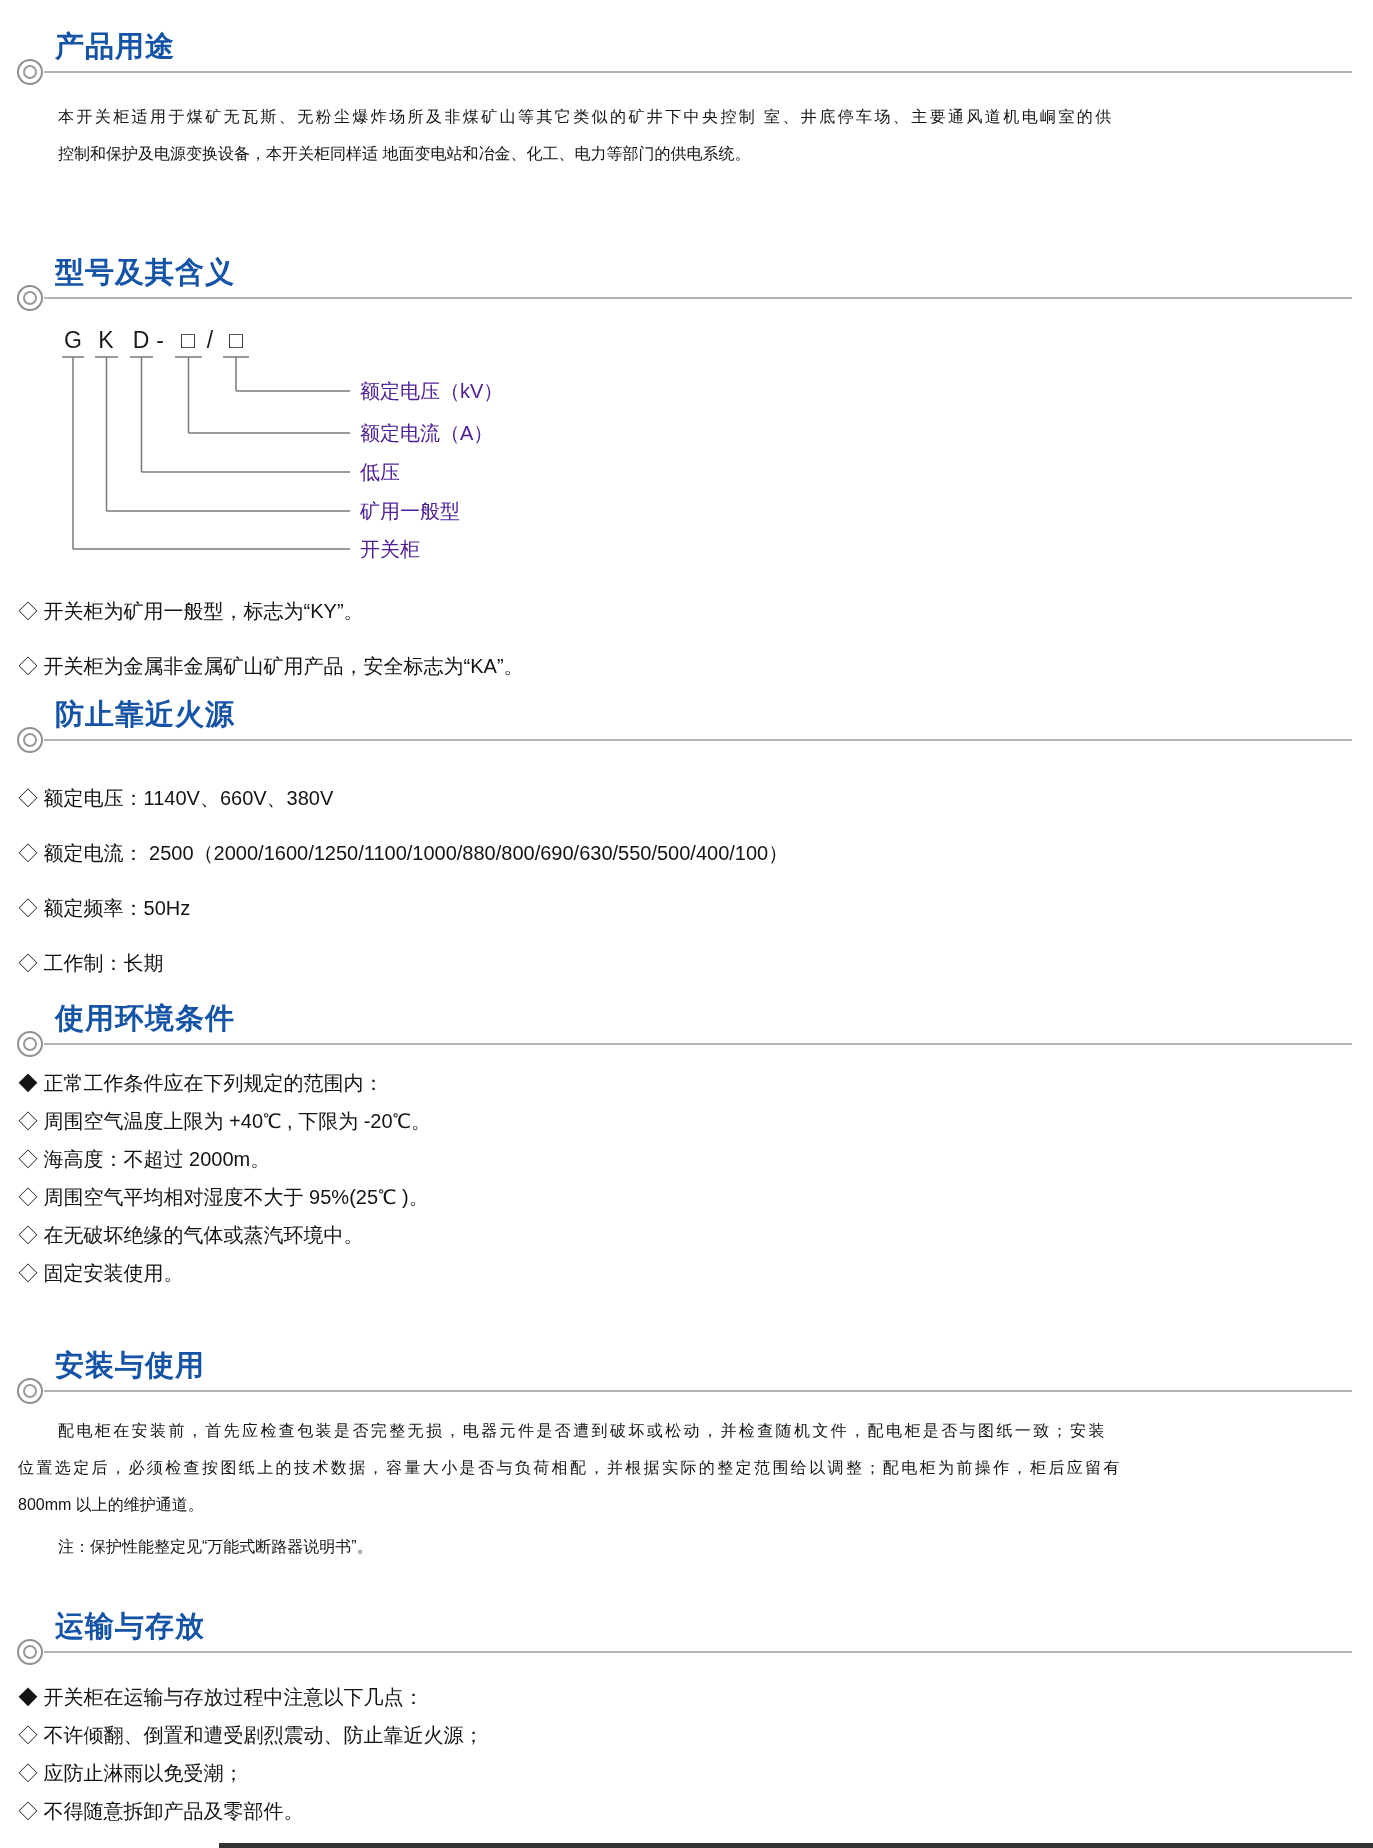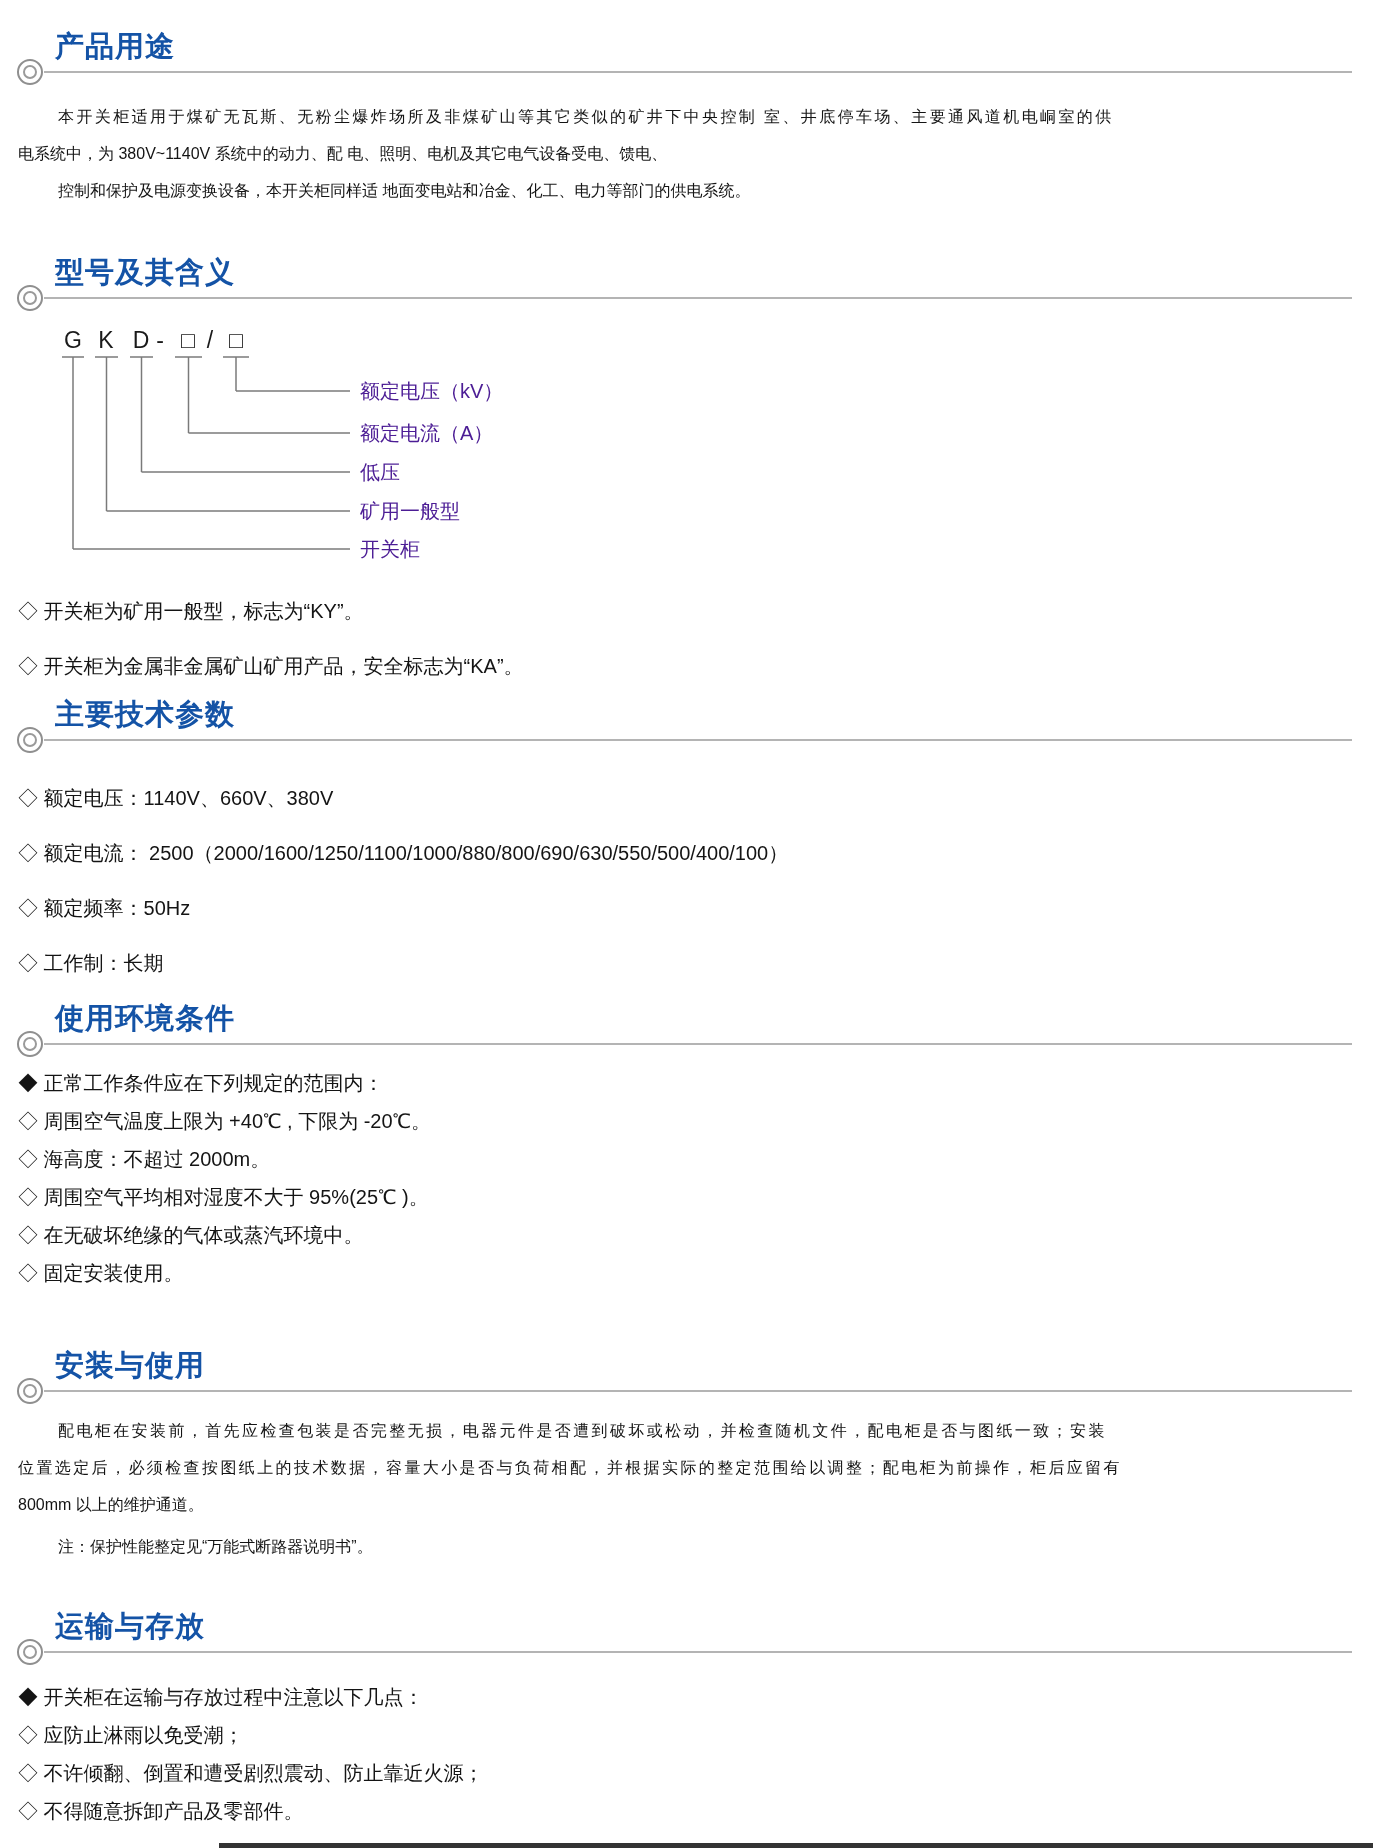--- a/index.html
+++ b/index.html
@@ -59,21 +59,20 @@
 
 <div class="page">
 
   <div class="sec" style="top:28px;">
     <div class="ring"></div>
     <h2 class="sec-title">产品用途</h2>
     <div class="sec-rule"></div>
   </div>
   <div class="para" style="top:98px;">
     <div class="pline stretch indent">本开关柜适用于煤矿无瓦斯、无粉尘爆炸场所及非煤矿山等其它类似的矿井下中央控制 室、井底停车场、主要通风道机电峒室的供</div>
-    <div class="pline">电系统中，为 380V~1140V 系统中的动力、配 电、照明、电机及其它电气设备受电、馈电、</div>
     <div class="pline indent">控制和保护及电源变换设备，本开关柜同样适 地面变电站和冶金、化工、电力等部门的供电系统。</div>
   </div>
 
   <div class="sec" style="top:254px;">
     <div class="ring"></div>
     <h2 class="sec-title">型号及其含义</h2>
     <div class="sec-rule"></div>
   </div>
 
   <span class="code-ch" style="left:60px;">G</span>
@@ -110,21 +109,21 @@
   <div class="dlabel" style="top:497px;">矿用一般型</div>
   <div class="dlabel" style="top:535px;">开关柜</div>
 
   <div class="list lh39" style="top:576px;">
     <div class="item">◇ 开关柜为矿用一般型，标志为“KY”。</div>
     <div class="item">◇ 开关柜为金属非金属矿山矿用产品，安全标志为“KA”。</div>
   </div>
 
   <div class="sec" style="top:696px;">
     <div class="ring"></div>
-    <h2 class="sec-title">主要技术参数</h2>
+    <h2 class="sec-title">防止靠近火源</h2>
     <div class="sec-rule"></div>
   </div>
   <div class="list lh39" style="top:763px;">
     <div class="item">◇ 额定电压：1140V、660V、380V</div>
     <div class="item">◇ 额定电流： 2500（2000/1600/1250/1100/1000/880/800/690/630/550/500/400/100）</div>
     <div class="item">◇ 额定频率：50Hz</div>
     <div class="item">◇ 工作制：长期</div>
   </div>
 
   <div class="sec" style="top:1000px;">
@@ -155,19 +154,19 @@
     <div class="pline indent">注：保护性能整定见“万能式断路器说明书”。</div>
   </div>
 
   <div class="sec" style="top:1608px;">
     <div class="ring"></div>
     <h2 class="sec-title">运输与存放</h2>
     <div class="sec-rule"></div>
   </div>
   <div class="list lh38" style="top:1678px;">
     <div class="item">◆ 开关柜在运输与存放过程中注意以下几点：</div>
+    <div class="item">◇ 不许倾翻、倒置和遭受剧烈震动、防止靠近火源；</div>
     <div class="item">◇ 应防止淋雨以免受潮；</div>
-    <div class="item">◇ 不许倾翻、倒置和遭受剧烈震动、防止靠近火源；</div>
     <div class="item">◇ 不得随意拆卸产品及零部件。</div>
   </div>
 
   <div class="footer-bar"></div>
 </div>
 
 </body></html>

